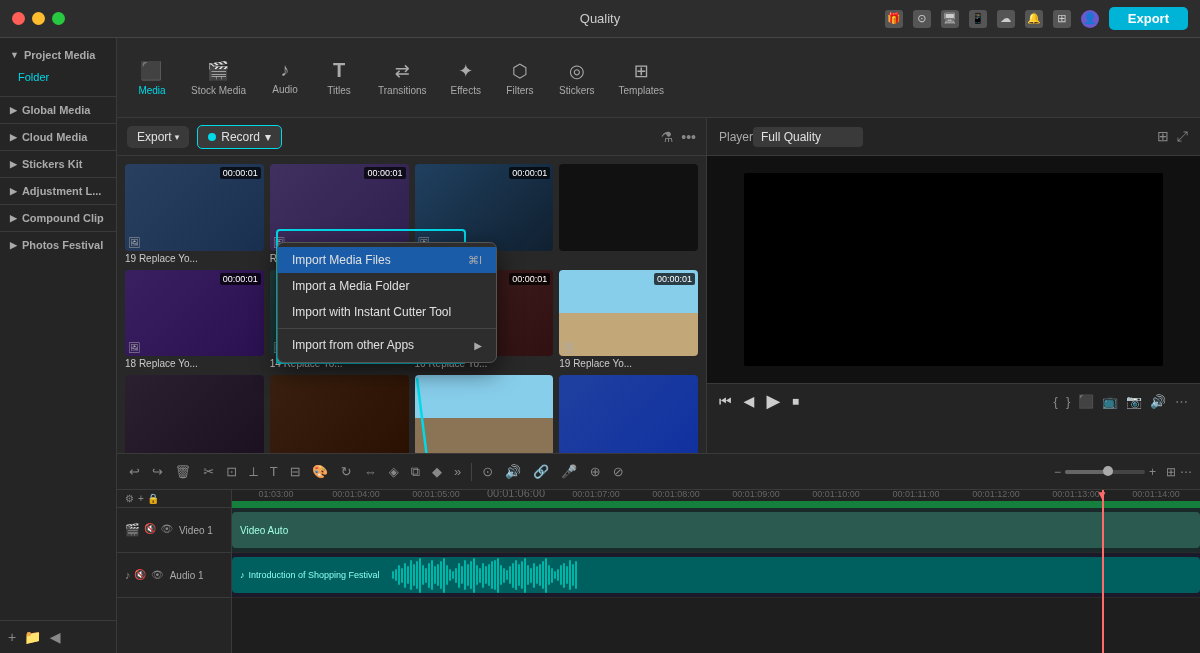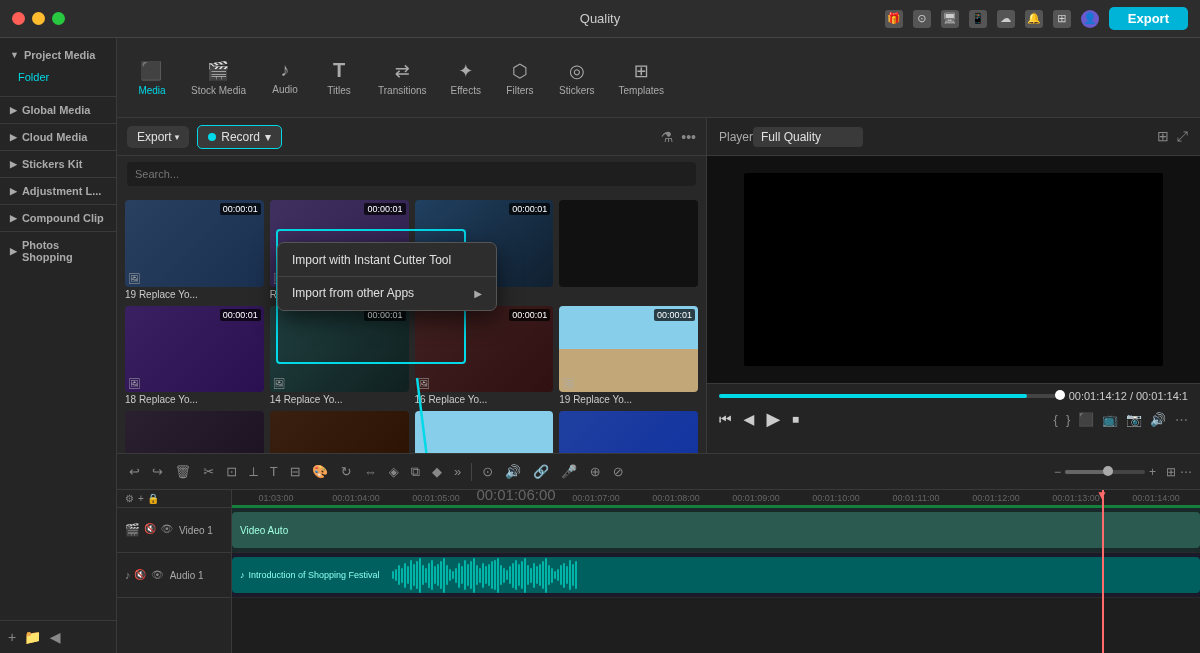--- a/index.html
+++ b/index.html
@@ -93,21 +93,21 @@
     .zoom-bar { width: 80px; height: 4px; background: #444; border-radius: 2px; position: relative; }
     .zoom-fill { height: 100%; background: #666; border-radius: 2px; width: 60%; }
     .zoom-thumb { position: absolute; right: 40%; top: -4px; width: 10px; height: 10px; background: #aaa; border-radius: 50%; }
 
     
     .timeline-content { display: flex; flex: 1; overflow: hidden; }
     .timeline-track-labels { width: 115px; background: #252525; border-right: 1px solid #3a3a3a; display: flex; flex-direction: column; }
     .track-label { height: 45px; border-bottom: 1px solid #3a3a3a; display: flex; align-items: center; padding: 0 8px; gap: 6px; font-size: 11px; color: #aaa; }
     .track-label-icons { display: flex; gap: 4px; color: #888; font-size: 12px; }
     .timeline-tracks { flex: 1; overflow: hidden; display: flex; flex-direction: column; position: relative; }
-    .timeline-ruler { height: 18px; background: #222; border-bottom: 3px solid #15803d; display: flex; align-items: flex-end; padding: 0 0 2px 0; overflow: hidden; position: relative; }
+    .timeline-ruler { height: 18px; background: #222; border-bottom: 7px solid #15803d; display: flex; align-items: flex-end; padding: 0 0 2px 0; overflow: hidden; position: relative; }
     .ruler-label { font-size: 9px; color: #666; min-width: 80px; text-align: center; }
     .timeline-playhead { position: absolute; top: 0; left: 155px; width: 2px; height: 100%; background: #ff6b6b; z-index: 10; }
     .timeline-playhead::before { content: '▼'; position: absolute; top: -2px; left: -6px; color: #ff6b6b; font-size: 12px; }
     .track-row { height: 45px; border-bottom: 1px solid #2a2a2a; position: relative; display: flex; align-items: center; }
     .video-track { background: #1a2a2a; }
     .audio-track { background: #1a1a2a; }
     .track-clip { position: absolute; left: 4px; right: 4px; height: 36px; background: #00796b; border-radius: 4px; overflow: hidden; display: flex; align-items: center; padding: 0 8px; }
     .track-clip-label { font-size: 10px; color: #a0ffe0; white-space: nowrap; overflow: hidden; text-overflow: ellipsis; }
     .audio-waveform { position: absolute; left: 0; right: 0; height: 36px; background: #006060; border-radius: 4px; overflow: hidden; display: flex; align-items: center; }
     .waveform-bars { display: flex; align-items: center; gap: 1px; padding: 0 4px; height: 100%; overflow: hidden; flex: 1; }
@@ -176,21 +176,21 @@
       <span>Adjustment L...</span>
     </div>
     <div class="sidebar-divider"></div>
     <div class="sidebar-header">
       <span class="arrow">▶</span>
       <span>Compound Clip</span>
     </div>
     <div class="sidebar-divider"></div>
     <div class="sidebar-header">
       <span class="arrow">▶</span>
-      <span>Photos Shopping</span>
+      <span>Photos Festival</span>
     </div>
     <div class="sidebar-bottom">
       <span class="sidebar-bottom-icon">+</span>
       <span class="sidebar-bottom-icon">📁</span>
       <span class="sidebar-bottom-icon">◀</span>
     </div>
   </div>
 
   <div class="top-area">
 
@@ -248,25 +248,20 @@
             <span class="record-dot"></span>
             <span>Record</span>
             <span class="arrow">▾</span>
           </button>
           <div class="media-toolbar-right">
             <span>⚗</span>
             <span>•••</span>
           </div>
         </div>
 
-        <div style="padding:6px 10px;">
-          <div style="background:#1e1e1e;border-radius:4px;height:24px;width:100%;">
-            <input type="text" placeholder="Search..." style="background: transparent; border: none; color: rgb(170, 170, 170); padding: 0px 8px; height: 100%; width: 100%; font-size: 11px;">
-          </div>
-        </div>
 
         <div class="media-grid">
 
           <div class="media-item">
             <div class="media-thumb">
               <div style="width:100%;height:100%;background:linear-gradient(135deg,#2a4060,#1a3050);"></div>
               <span class="media-time-badge">00:00:01</span>
               <span class="media-icon-badge">🖼</span>
             </div>
             <div class="media-label">19 Replace Yo...</div>
@@ -344,20 +339,27 @@
           </div>
           <div class="media-item">
             <div class="media-thumb">
               <div style="width:100%;height:100%;background:linear-gradient(135deg,#2040a0,#1030a0);"></div>
 
             </div>
           </div>
         </div>
 
         <div class="dropdown-menu">
+          <div class="dropdown-item highlighted">
+            <span>Import Media Files</span>
+            <span class="dropdown-shortcut">⌘I</span>
+          </div>
+          <div class="dropdown-item">
+            <span>Import a Media Folder</span>
+          </div>
           <div class="dropdown-item">
             <span>Import with Instant Cutter Tool</span>
           </div>
           <div class="dropdown-separator"></div>
           <div class="dropdown-item">
             <span>Import from other Apps</span>
             <span class="dropdown-arrow">▶</span>
           </div>
         </div>
 
@@ -385,29 +387,20 @@
           </div>
           <div class="player-toolbar-right">
             <span>⊞</span>
             <span>⤢</span>
           </div>
         </div>
         <div class="player-video">
           <div class="player-video-inner"></div>
         </div>
         <div class="player-controls">
-          <div class="player-progress">
-            <div class="progress-bar-wrap">
-              <div class="progress-bar-fill"></div>
-              <div class="progress-dot"></div>
-            </div>
-            <span class="time-display">
-              <span>00:01:14:12</span> / <span>00:01:14:1</span>
-            </span>
-          </div>
           <div class="player-buttons">
             <div class="player-btn-group">
               <span class="player-btn">⏮</span>
               <span class="player-btn">◀</span>
               <span class="player-btn" style="font-size:18px;">▶</span>
               <span class="player-btn">⏹</span>
             </div>
             <div class="player-right-btns">
               <span>{</span>
               <span>}</span>
@@ -488,21 +481,21 @@
           </div>
         </div>
 
         <div class="timeline-tracks" style="position:relative;">
 
           <div class="timeline-ruler">
             <div style="display:flex;width:100%;align-items:flex-end;padding:0 4px;">
               <span class="ruler-label" style="font-size:9px;color:#666;min-width:80px;">01:03:00</span>
               <span class="ruler-label" style="font-size:9px;color:#666;min-width:80px;">00:01:04:00</span>
               <span class="ruler-label" style="font-size:9px;color:#666;min-width:80px;">00:01:05:00</span>
-              <span class="ruler-label" style="font-size:15px;color:#666;min-width:80px;">00:01:06:00</span>
+              <span class="ruler-label" style="font-size:11px;color:#666;min-width:80px;">00:01:06:00</span>
               <span class="ruler-label" style="font-size:9px;color:#666;min-width:80px;">00:01:07:00</span>
               <span class="ruler-label" style="font-size:9px;color:#666;min-width:80px;">00:01:08:00</span>
               <span class="ruler-label" style="font-size:9px;color:#666;min-width:80px;">00:01:09:00</span>
               <span class="ruler-label" style="font-size:9px;color:#666;min-width:80px;">00:01:10:00</span>
               <span class="ruler-label" style="font-size:9px;color:#666;min-width:80px;">00:01:11:00</span>
               <span class="ruler-label" style="font-size:9px;color:#666;min-width:80px;">00:01:12:00</span>
               <span class="ruler-label" style="font-size:9px;color:#666;min-width:80px;">00:01:13:00</span>
               <span class="ruler-label" style="font-size:9px;color:#666;min-width:80px;">00:01:14:00</span>
             </div>
           </div>

